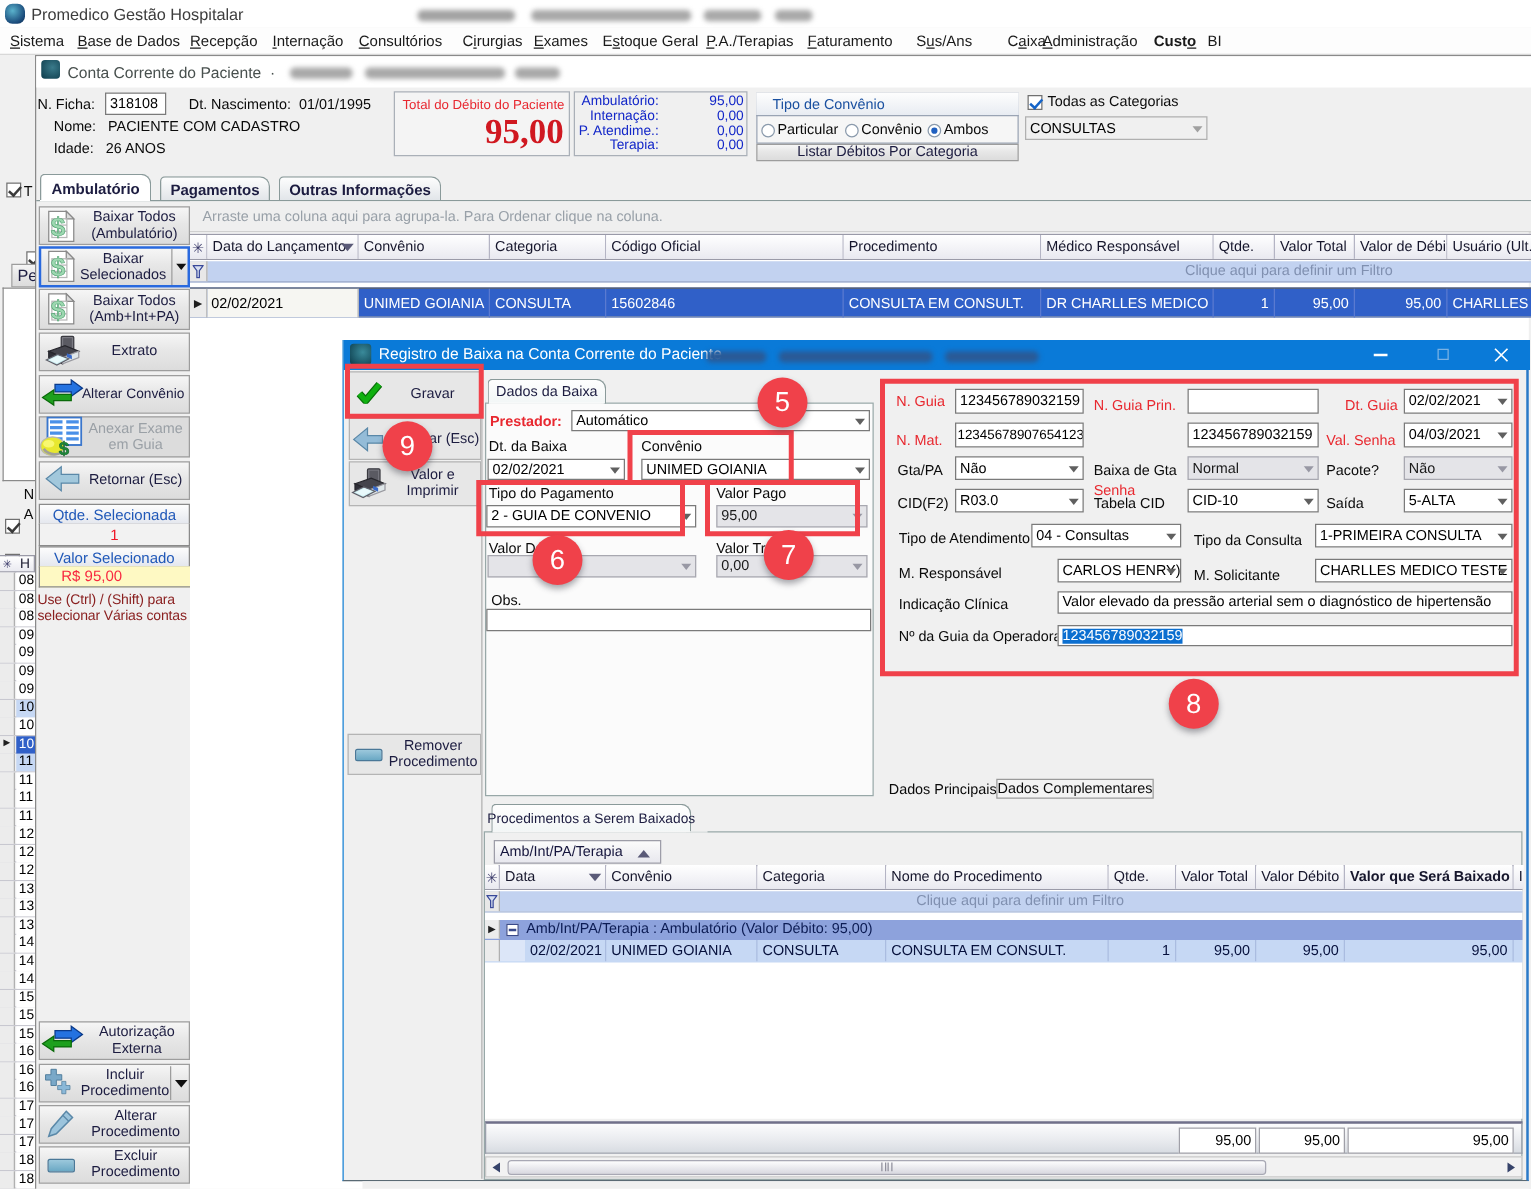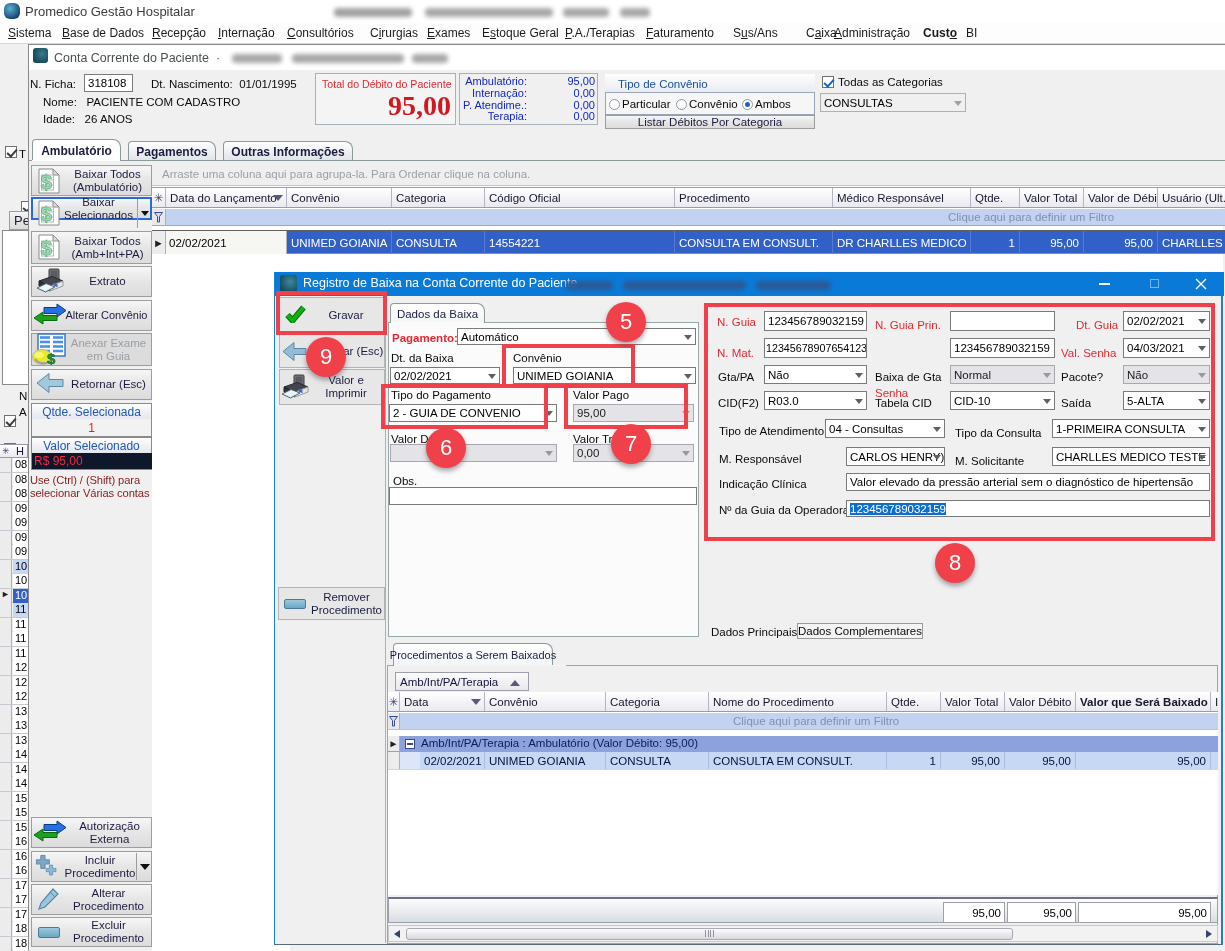--- a/index.html
+++ b/index.html
@@ -263,21 +263,21 @@
 <div id="leftpanel">
   <div class="abs btn" style="left:31px;top:165px;width:121px;height:31px;padding-left:32px;">Baixar Todos (Ambulatório)</div>
   <svg class="abs" style="left:36px;top:168px;" width="26" height="26" viewBox="0 0 26 26">
         <path d="M3 1h14l6 6v18H3z" fill="#fff" stroke="#8a8a8a"></path>
         <path d="M17 1l6 6h-6z" fill="#dcdcdc" stroke="#8a8a8a"></path>
         <rect x="5.5" y="7" width="12" height="15" fill="none" stroke="#b8b8b8"></rect>
         <line x1="5.5" y1="12" x2="17.5" y2="12" stroke="#b8b8b8"></line>
         <line x1="5.5" y1="17" x2="17.5" y2="17" stroke="#b8b8b8"></line>
         <text x="4.5" y="21" font-size="21" font-weight="bold" fill="#9cd8b0" stroke="#50a070" stroke-width=".5">$</text>
       </svg>
-  <div class="abs btn" style="left:31px;top:197px;width:121px;height:23px;padding-left:30px;padding-right:16px;border:2px solid #2969de;">Baixar Selecionados</div>
+  <div class="abs btn" style="left:31px;top:197px;width:121px;height:33px;padding-left:30px;padding-right:16px;border:2px solid #2969de;">Baixar Selecionados</div>
   <div class="abs" style="left:137px;top:199px;width:14px;height:29px;border-left:1px solid #9d9d9d;display:flex;align-items:center;justify-content:center;">
         <span style="width:0;height:0;border-left:4px solid transparent;border-right:4px solid transparent;border-top:5px solid #101010;"></span>
       </div>
   <svg class="abs" style="left:36px;top:200px;" width="26" height="26" viewBox="0 0 26 26">
         <path d="M3 1h14l6 6v18H3z" fill="#fff" stroke="#8a8a8a"></path>
         <path d="M17 1l6 6h-6z" fill="#dcdcdc" stroke="#8a8a8a"></path>
         <rect x="5.5" y="7" width="12" height="15" fill="none" stroke="#b8b8b8"></rect>
         <line x1="5.5" y1="12" x2="17.5" y2="12" stroke="#b8b8b8"></line>
         <line x1="5.5" y1="17" x2="17.5" y2="17" stroke="#b8b8b8"></line>
         <text x="4.5" y="21" font-size="21" font-weight="bold" fill="#9cd8b0" stroke="#50a070" stroke-width=".5">$</text>
@@ -325,21 +325,21 @@
         <ellipse cx="7" cy="22" rx="4.5" ry="3" fill="#f8f870"></ellipse>
         <text x="15" y="31" font-size="15" font-weight="bold" fill="#1e8a3a" stroke="#0c5a20" stroke-width=".4">$</text>
       </svg>
   <div class="abs btn" style="left:31px;top:369px;width:121px;height:31px;padding-left:34px;">Retornar (Esc)</div>
   <svg class="abs" style="left:36px;top:372px;" width="28" height="22" viewBox="0 0 28 22">
         <path d="M27 7.5 h-14 v-6 l-12 9.5 12 9.5 v-6 h14 z" fill="#a2c8dc" stroke="#5a88a8"></path>
       </svg>
   <div class="abs phead" style="left:31px;top:403px;width:121px;height:17px;">Qtde. Selecionada</div>
   <div class="abs" style="left:31px;top:419px;width:121px;height:18px;background:#f2f2f2;border:1px solid #8a8a8a;border-top:none;color:#f01828;font-size:12px;display:flex;align-items:center;justify-content:center;">1</div>
   <div class="abs phead" style="left:31px;top:437px;width:121px;height:17px;">Valor Selecionado</div>
-  <div class="abs" style="left:31px;top:453px;width:146px;height:17px;background:#0f172a;border:1px solid #8a8a8a;border-top:none;color:#f82840;font-size:12px;display:flex;align-items:center;padding-left:2px;">R$ 95,00</div>
+  <div class="abs" style="left:31px;top:453px;width:146px;height:17px;background:#fef9c3;border:1px solid #8a8a8a;border-top:none;color:#f82840;font-size:12px;display:flex;align-items:center;padding-left:17px;">R$ 95,00</div>
   <div class="abs" style="left:30px;top:474px;width:124px;font-size:11.2px;line-height:13.2px;color:#8a2020;white-space:nowrap;letter-spacing:-0.1px;">Use (Ctrl) / (Shift) para<br>selecionar Várias contas</div>
 
   <div class="abs btn" style="left:31px;top:817px;width:121px;height:31px;padding-left:36px;">Autorização Externa</div>
   <svg class="abs" style="left:33px;top:820px;" width="34" height="24" viewBox="0 0 34 24">
         <path d="M11 4.5 h13 v-3.5 l9 6.5 -9 6.5 v-3.5 h-13 z" fill="#2472e0" stroke="#0a3a8a"></path>
         <path d="M24 15 h-14 v-3.5 l-9 6 9 6 v-3.5 h14 z" fill="#1ea01e" stroke="#0a6a0a" transform="translate(0,-2.5)"></path>
       </svg>
   <div class="abs btn" style="left:31px;top:851px;width:121px;height:31px;padding-left:34px;padding-right:17px;">Incluir Procedimento</div>
   <div class="abs" style="left:136px;top:853px;width:16px;height:27px;border-left:1px solid #9d9d9d;display:flex;align-items:center;justify-content:center;">
         <span style="width:0;height:0;border-left:5px solid transparent;border-right:5px solid transparent;border-top:6px solid #101010;"></span>
@@ -382,21 +382,21 @@
           </svg>
         </div>
     <div class="abs" style="left:796px;top:2px;font-size:11.5px;color:#8090b0;">Clique aqui para definir um Filtro</div>
   </div>
 
   <div class="abs" style="left:152px;top:230px;width:1073px;height:24px;background:#3060c8;border-top:1px solid #606060;border-bottom:1px solid #8090b0;">
     <div class="abs" style="left:0;top:0;width:14px;height:23px;background:#ececec;border-right:1px solid #b0b0b0;color:#202020;display:flex;align-items:center;justify-content:center;font-size:11px;">►</div>
     <div class="abs" style="left:14px;top:0;width:121px;height:23px;background:#f6f6f2;color:#000;font-size:11.5px;display:flex;align-items:center;padding:0 3px;border-right:1px solid #b0b0b0;">02/02/2021</div>
     <div class="cellb" style="left:135px;top:0;width:105px;height:23px;">UNIMED GOIANIA</div>
     <div class="cellb" style="left:240px;top:0;width:93px;height:23px;">CONSULTA</div>
-    <div class="cellb" style="left:333px;top:0;width:190px;height:23px;">14554221</div>
+    <div class="cellb" style="left:333px;top:0;width:190px;height:23px;">15602846</div>
     <div class="cellb" style="left:523px;top:0;width:158px;height:23px;">CONSULTA EM CONSULT.</div>
     <div class="cellb" style="left:681px;top:0;width:138px;height:23px;">DR CHARLLES MEDICO</div>
     <div class="cellb" style="left:819px;top:0;width:49px;height:23px;justify-content:flex-end;">1</div>
     <div class="cellb" style="left:868px;top:0;width:64px;height:23px;justify-content:flex-end;">95,00</div>
     <div class="cellb" style="left:932px;top:0;width:74px;height:23px;justify-content:flex-end;">95,00</div>
     <div class="cellb" style="left:1006px;top:0;width:67px;height:23px;border-right:none;">CHARLLES</div>
   </div>
 </div>
 
 <div id="dialog" class="abs" style="left:274px;top:272px;width:949px;height:673px;background:#f0f0f0;border-left:1px solid #1883d7;border-right:2px solid #2a7ac8;border-bottom:1px solid #5a6a74;">
@@ -434,21 +434,21 @@
         <path d="M1 20 L10 15.5 L19 19 L9.5 24 Z" fill="#cdeef2" stroke="#60606a"></path>
         <path d="M3.5 20 L10.5 16.5 L16.5 19 L9.5 22.5 Z" fill="#e9f9fb"></path>
       </svg>
   <div class="abs btn" style="left:3px;top:315px;width:107px;height:33px;padding-left:30px;background:#e7e7e7;border-color:#b4b4b4;">Remover Procedimento</div>
   <div class="abs" style="left:9px;top:327px;width:22px;height:10px;background:linear-gradient(#9cc8dc,#6aa8c4);border:1px solid #4a7898;border-radius:2px;"></div>
 
   <div class="tab act" style="left:115px;top:31px;width:95px;height:20px;font-size:11.5px;font-weight:normal;background:linear-gradient(#fefefe,#f2f6f6);z-index:2;">Dados da Baixa</div>
   <div class="abs" style="left:113px;top:50px;width:311px;height:315px;background:#fbfbfb;border:1px solid #98a8a8;"></div>
   <div class="abs" style="left:116px;top:50px;width:92px;height:1px;background:#fbfbfb;z-index:3;"></div>
   <div id="dlgform">
-    <div class="abs" style="left:117px;top:60px;font-size:11.5px;font-weight:bold;color:#e82830;">Pagamento:</div>
+    <div class="abs" style="left:117px;top:60px;font-size:11.5px;font-weight:bold;color:#e82830;">Prestador:</div>
     <div class="abs cmb" style="left:182px;top:56px;width:239px;height:17px;">Automático<span class="ar"></span></div>
     <div class="abs lbl" style="left:116px;top:80px;">Dt. da Baixa</div>
     <div class="abs cmb" style="left:115px;top:95px;width:110px;height:17px;">02/02/2021<span class="ar"></span></div>
     <div class="abs lbl" style="left:238px;top:80px;">Convênio</div>
     <div class="abs cmb" style="left:238px;top:95px;width:183px;height:17px;">UNIMED GOIANIA<span class="ar"></span></div>
     <div class="abs lbl" style="left:116px;top:117px;">Tipo do Pagamento</div>
     <div class="abs cmb" style="left:114px;top:132px;width:168px;height:18px;">2 - GUIA DE CONVENIO<span class="ar"></span></div>
     <div class="abs lbl" style="left:298px;top:117px;">Valor Pago</div>
     <div class="abs cmb dis" style="left:298px;top:132px;width:121px;height:18px;">95,00<span class="ar"></span></div>
     <div class="abs lbl" style="left:116px;top:161px;">Valor De</div>

